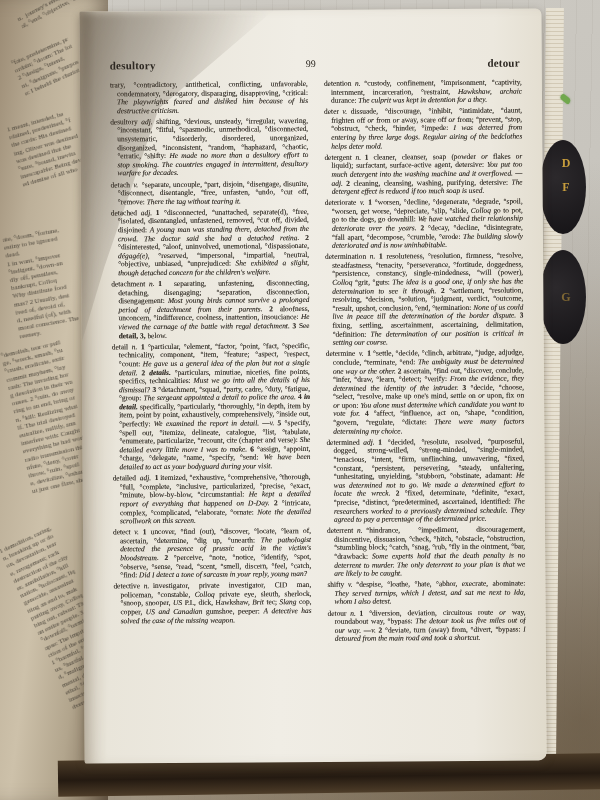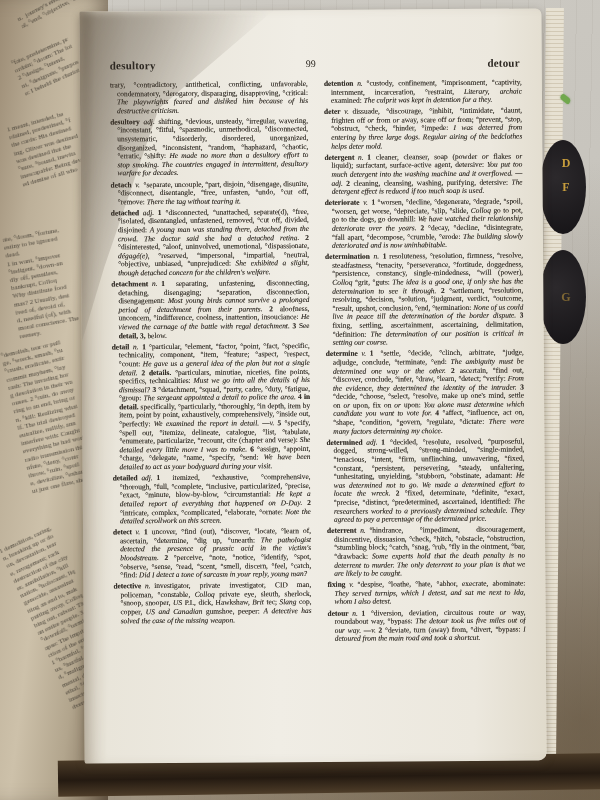--- a/index.html
+++ b/index.html
@@ -27,25 +27,25 @@
     clip-path:polygon(0 0,42% 0,17% 13%,5% 34%,0 44%);filter:blur(4px);}
   .header{position:relative;display:flex;align-items:baseline;
     padding:48px 22px 4px 30px;color:#2d2822;}
   .gw{font-weight:bold;font-size:11px;letter-spacing:.2px;}
   .pn{position:absolute;left:0;right:0;text-align:center;font-size:10px;}
   .gw.right{margin-left:auto;}
   .cols{display:flex;gap:16px;padding:6px 18px 0 30px;}
   .col{width:198px;height:655px;overflow:hidden;text-align:justify;
     font-size:7.4px;line-height:8.6px;color:#35302a;text-shadow:0 0 .4px rgba(40,35,28,.55);}
   .entry{margin-bottom:2.5px;text-indent:-7px;padding-left:7px;}
-  .hw{font-weight:bold;}
+  .hw{font-weight:normal;}
   .pos{font-style:italic;}
   .s-b{font-weight:bold;}
   .s-i{font-style:italic;}
-  .s-bi{font-weight:bold;}
+  .s-bi{font-weight:bold;font-style:italic;}
   
   .fore-edge{position:absolute;left:542px;top:8px;width:18px;height:748px;z-index:1;
     transform:rotate(.6deg);
     background:repeating-linear-gradient(180deg,#e7e1d2 0 3px,#d2c9b5 3px 4px);}
   
   .tabs{position:absolute;left:0;top:0;width:600px;height:760px;z-index:2;pointer-events:none;}
   .tab{position:absolute;left:540px;width:46px;height:94px;border-radius:50%;
     background:radial-gradient(circle at 35% 40%,#2c292c,#151316);}
   .tab-letter{position:absolute;left:16px;width:20px;text-align:center;
     font-weight:bold;font-size:12px;color:#c79d3c;}
@@ -158,29 +158,29 @@
           <div class="entry"><span class="hw">desultory </span><span class="pos">adj. </span><span>shifting, °devious, unsteady, °irregular, wavering, °inconstant, °fitful, °spasmodic, unmethodical, °disconnected, unsystematic, °disorderly, disordered, unorganized, disorganized, °inconsistent, °random, °haphazard, °chaotic, °erratic, °shifty: </span><span class="s-i">He made no more than a desultory effort to stop smoking. The countries engaged in intermittent, desultory warfare for decades.</span></div>
           <div class="entry"><span class="hw">detach </span><span class="pos">v. </span><span>°separate, uncouple, °part, disjoin, °disengage, disunite, °disconnect, disentangle, °free, unfasten, °undo, °cut off, °remove: </span><span class="s-i">There the tag without tearing it.</span></div>
           <div class="entry"><span class="hw">detached </span><span class="pos">adj. </span><span class="s-b">1 </span><span>°disconnected, °unattached, separate(d), °free, °isolated, disentangled, unfastened, removed, °cut off, divided, disjoined: </span><span class="s-i">A young man was standing there, detached from the crowd. The doctor said she had a detached retina. </span><span class="s-b">2 </span><span>°disinterested, °aloof, uninvolved, unemotional, °dispassionate, </span><span class="s-i">dégagé(e), </span><span>°reserved, °impersonal, °impartial, °neutral, °objective, unbiased, °unprejudiced: </span><span class="s-i">She exhibited a slight, though detached concern for the children's welfare.</span></div>
           <div class="entry"><span class="hw">detachment </span><span class="pos">n. </span><span class="s-b">1 </span><span>separating, unfastening, disconnecting, detaching, disengaging; °separation, disconnection, disengagement: </span><span class="s-i">Most young birds cannot survive a prolonged period of detachment from their parents. </span><span class="s-b">2 </span><span>aloofness, unconcern, °indifference, coolness, inattention, insouciance: </span><span class="s-i">He viewed the carnage of the battle with regal detachment. </span><span class="s-b">3 </span><span>See </span><span class="s-b">detail, 3, </span><span>below.</span></div>
           <div class="entry"><span class="hw">detail </span><span class="pos">n. </span><span class="s-b">1 </span><span>°particular, °element, °factor, °point, °fact, °specific, technicality, component, °item, °feature; °aspect, °respect, °count: </span><span class="s-i">He gave us a general idea of the plan but not a single detail. </span><span class="s-b">2 </span><span class="s-bi">details. </span><span>°particulars, minutiae, niceties, fine points, specifics, technicalities: </span><span class="s-i">Must we go into all the details of his dismissal? </span><span class="s-b">3 </span><span>°detachment, °squad, °party, cadre, °duty, °fatigue, °group: </span><span class="s-i">The sergeant appointed a detail to police the area. </span><span class="s-b">4 </span><span class="s-bi">in detail. </span><span>specifically, °particularly, °thoroughly, °in depth, item by item, point by point, exhaustively, comprehensively, °inside out, °perfectly: </span><span class="s-i">We examined the report in detail. </span><span>—</span><span class="s-i">v. </span><span class="s-b">5 </span><span>°specify, °spell out, °itemize, delineate, catalogue, °list, °tabulate, °enumerate, particularize, °recount, cite (chapter and verse): </span><span class="s-i">She detailed every little move I was to make. </span><span class="s-b">6 </span><span>°assign, °appoint, °charge, °delegate, °name, °specify, °send: </span><span class="s-i">We have been detailed to act as your bodyguard during your visit.</span></div>
           <div class="entry"><span class="hw">detailed </span><span class="pos">adj. </span><span class="s-b">1 </span><span>itemized, °exhaustive, °comprehensive, °thorough, °full, °complete, °inclusive, particularized, °precise, °exact, °minute, blow-by-blow, °circumstantial: </span><span class="s-i">He kept a detailed report of everything that happened on D-Day. </span><span class="s-b">2 </span><span>°intricate, complex, °complicated, °elaborate, °ornate: </span><span class="s-i">Note the detailed scrollwork on this screen.</span></div>
           <div class="entry"><span class="hw">detect </span><span class="pos">v. </span><span class="s-b">1 </span><span>uncover, °find (out), °discover, °locate, °learn of, ascertain, °determine, °dig up, °unearth: </span><span class="s-i">The pathologist detected the presence of prussic acid in the victim's bloodstream. </span><span class="s-b">2 </span><span>°perceive, °note, °notice, °identify, °spot, °observe, °sense, °read, °scent, °smell, discern, °feel, °catch, °find: </span><span class="s-i">Did I detect a tone of sarcasm in your reply, young man?</span></div>
           <div class="entry"><span class="hw">detective </span><span class="pos">n. </span><span>investigator, private investigator, CID man, policeman, °constable, </span><span class="s-i">Colloq </span><span>private eye, sleuth, sherlock, °snoop, snooper, </span><span class="s-i">US </span><span>P.I., dick, Hawkshaw, </span><span class="s-i">Brit </span><span>tec; </span><span class="s-i">Slang </span><span>cop, copper, </span><span class="s-i">US and Canadian </span><span>gumshoe, peeper: </span><span class="s-i">A detective has solved the case of the missing weapon.</span></div>
         </div>
       <div class="col" id="col-right">
-          <div class="entry"><span class="hw">detention </span><span class="pos">n. </span><span>°custody, confinement, °imprisonment, °captivity, internment, incarceration, °restraint, </span><span class="s-i">Literary, archaic </span><span>examined: </span><span class="s-i">The culprit was kept in detention for a they.</span></div>
+          <div class="entry"><span class="hw">detention </span><span class="pos">n. </span><span>°custody, confinement, °imprisonment, °captivity, internment, incarceration, °restraint, </span><span class="s-i">Hawkshaw, archaic </span><span>durance: </span><span class="s-i">The culprit was kept in detention for a they.</span></div>
           <div class="entry"><span class="hw">deter </span><span class="pos">v. </span><span>dissuade, °discourage, °inhibit, °intimidate, °daunt, frighten off </span><span class="s-i">or </span><span>from </span><span class="s-i">or </span><span>away, scare off </span><span class="s-i">or </span><span>from; °prevent, °stop, °obstruct, °check, °hinder, °impede: </span><span class="s-i">I was deterred from entering by three large dogs. Regular airing of the bedclothes helps deter mold.</span></div>
           <div class="entry"><span class="hw">detergent </span><span class="pos">n. </span><span class="s-b">1 </span><span>cleaner, cleanser, soap (powder </span><span class="s-i">or </span><span>flakes </span><span class="s-i">or </span><span>liquid); surfactant, surface-active agent, detersive: </span><span class="s-i">You put too much detergent into the washing machine and it overflowed. </span><span>—</span><span class="s-i">adj. </span><span class="s-b">2 </span><span>cleaning, cleansing, washing, purifying, detersive: </span><span class="s-i">The detergent effect is reduced if too much soap is used.</span></div>
           <div class="entry"><span class="hw">deteriorate </span><span class="pos">v. </span><span class="s-b">1 </span><span>°worsen, °decline, °degenerate, °degrade, °spoil, °worsen, get worse, °depreciate, °slip, °slide, </span><span class="s-i">Colloq </span><span>go to pot, go to the dogs, go downhill: </span><span class="s-i">We have watched their relationship deteriorate over the years. </span><span class="s-b">2 </span><span>°decay, °decline, °disintegrate, °fall apart, °decompose, °crumble, °erode: </span><span class="s-i">The building slowly deteriorated and is now uninhabitable.</span></div>
           <div class="entry"><span class="hw">determination </span><span class="pos">n. </span><span class="s-b">1 </span><span>resoluteness, °resolution, firmness, °resolve, steadfastness, °tenacity, °perseverance, °fortitude, doggedness, °persistence, constancy, single-mindedness, °will (power), </span><span class="s-i">Colloq </span><span>°grit, °guts: </span><span class="s-i">The idea is a good one, if only she has the determination to see it through. </span><span class="s-b">2 </span><span>°settlement, °resolution, resolving, °decision, °solution, °judgment, verdict, °outcome, °result, upshot, conclusion, °end, °termination: </span><span class="s-i">None of us could live in peace till the determination of the border dispute. </span><span class="s-b">3 </span><span>fixing, settling, ascertainment, ascertaining, delimitation, °definition: </span><span class="s-i">The determination of our position is critical in setting our course.</span></div>
           <div class="entry"><span class="hw">determine </span><span class="pos">v. </span><span class="s-b">1 </span><span>°settle, °decide, °clinch, arbitrate, °judge, adjudge, conclude, °terminate, °end: </span><span class="s-i">The ambiguity must be determined one way or the other. </span><span class="s-b">2 </span><span>ascertain, °find out, °discover, conclude, °infer, °draw, °learn, °detect; °verify: </span><span class="s-i">From the evidence, they determined the identity of the intruder. </span><span class="s-b">3 </span><span>°decide, °choose, °select, °resolve, make up one's mind, settle on </span><span class="s-i">or </span><span>upon, fix on </span><span class="s-i">or </span><span>upon: </span><span class="s-i">You alone must determine which candidate you want to vote for. </span><span class="s-b">4 </span><span>°affect, °influence, act on, °shape, °condition, °govern, °regulate, °dictate: </span><span class="s-i">There were many factors determining my choice.</span></div>
           <div class="entry"><span class="hw">determined </span><span class="pos">adj. </span><span class="s-b">1 </span><span>°decided, °resolute, resolved, °purposeful, dogged, strong-willed, °strong-minded, °single-minded, °tenacious, °intent, °firm, unflinching, unwavering, °fixed, °constant, °persistent, persevering, °steady, unfaltering, °unhesitating, unyielding, °stubborn, °obstinate, adamant: </span><span class="s-i">He was determined not to go. We made a determined effort to locate the wreck. </span><span class="s-b">2 </span><span>°fixed, determinate, °definite, °exact, °precise, °distinct, °predetermined, ascertained, identified: </span><span class="s-i">The researchers worked to a previously determined schedule. They agreed to pay a percentage of the determined price.</span></div>
           <div class="entry"><span class="hw">deterrent </span><span class="pos">n. </span><span>°hindrance, °impediment, discouragement, disincentive, dissuasion, °check, °hitch, °obstacle, °obstruction, °stumbling block; °catch, °snag, °rub, °fly in the ointment, °bar, °drawback: </span><span class="s-i">Some experts hold that the death penalty is no deterrent to murder. The only deterrent to your plan is that we are likely to be caught.</span></div>
-          <div class="entry"><span class="hw">fixing </span><span class="pos">v. </span><span>°despise, °loathe, °hate, °abhor, execrate, abominate: </span><span class="s-i">They served turnips, which I detest, and sat me next to Ida, whom I also detest.</span></div>
+          <div class="entry"><span class="hw">shifty </span><span class="pos">v. </span><span>°despise, °loathe, °hate, °abhor, execrate, abominate: </span><span class="s-i">They served turnips, which I detest, and sat me next to Ida, whom I also detest.</span></div>
           <div class="entry"><span class="hw">detour </span><span class="pos">n. </span><span class="s-b">1 </span><span>°diversion, deviation, circuitous route </span><span class="s-i">or </span><span>way, roundabout way, °bypass: </span><span class="s-i">The detour took us five miles out of our way. </span><span>—</span><span class="s-i">v. </span><span class="s-b">2 </span><span>°deviate, turn (away) from, °divert, °bypass: </span><span class="s-i">I detoured from the main road and took a shortcut.</span></div>
         </div>
     </div>
   </div>
 
   <div class="green-speck"></div>
   <div class="bottom-edge"></div>
 </div>
 
 </body></html>

